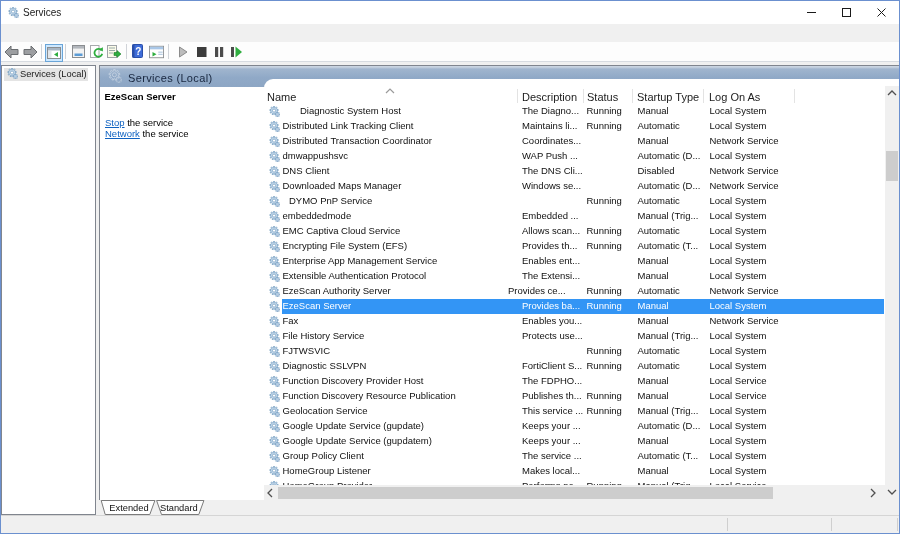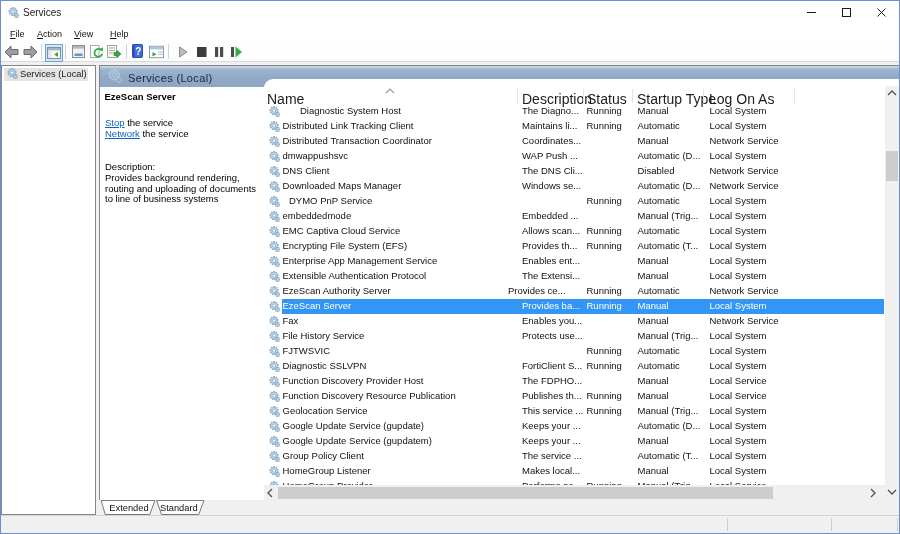--- a/index.html
+++ b/index.html
@@ -16,21 +16,21 @@
 .tree{position:absolute;left:0px;top:64px;width:95px;height:450px;background:#fff;border:1px solid #80858e}
 .treeitem{position:absolute;left:2px;top:2px;width:84px;height:13px;background:#e4e4e4}
 .treetext{position:absolute;left:19px;top:68px;font-size:9.3px;color:#1a1a1a}
 .main{position:absolute;left:98px;top:64px;width:800px;height:435px;background:#fff;border:1px solid #80858e;border-right:none}
 .hdrbar{position:absolute;left:99px;top:65px;width:799px;height:21px;background:linear-gradient(to bottom,#c9d4e1 0,#c9d4e1 1px,#a0b5ce 3px,#90a9c7 55%,#8da6c4 100%)}
 .hdrtext{position:absolute;left:127px;top:70.5px;font-size:11px;letter-spacing:0.35px;color:#18263e}
 .listpanel{position:absolute;left:263px;top:78px;width:635px;height:421px;background:#fff;border-top-left-radius:9px}
 .descpane{position:absolute;left:99px;top:86px;width:164px;height:413px;background:#fff}
 .dp{position:absolute;font-size:9.5px;color:#000}
 a.lnk{color:#0f62c1;text-decoration:underline}
-.colhdr{position:absolute;font-size:14px;color:#1c1c1c}
+.colhdr{position:absolute;font-size:11px;color:#1c1c1c}
 .colsep{position:absolute;top:88px;width:1px;height:14px;background:#e3e3e3}
 .row{position:absolute;left:263px;width:622px;height:15px;font-size:9.5px;color:#101010}
 .row div{position:absolute;top:1px;white-space:nowrap}
 .sel{position:absolute;left:281px;top:298px;width:602px;height:15px;background:#3395f5}
 .vscroll{position:absolute;left:884px;top:85px;width:14px;height:414px;background:#f0f0f0}
 .vthumb{position:absolute;left:885px;top:150px;width:12px;height:30px;background:#cdcdcd}
 .hscroll{position:absolute;left:263px;top:484px;width:621px;height:15px;background:#f0f0f0}
 .hthumb{position:absolute;left:277px;top:485.5px;width:495px;height:12px;background:#cdcdcd}
 .tabrow{position:absolute;left:99px;top:499px;width:799px;height:15px;background:#f0f0f0}
 .statusbar{position:absolute;left:0;top:514px;width:898px;height:18px;background:#f0f0f0;border-top:1px solid #d5d5d5}
@@ -47,26 +47,20 @@
     </svg>
 <div class="title-text">Services</div>
 <svg class="abs" style="left:799px;top:0" width="99" height="23" viewBox="0 0 99 23">
 <g stroke="#1a1a1a" stroke-width="1" fill="none">
 <line x1="7" y1="11.5" x2="16" y2="11.5"></line>
 <rect x="42.5" y="7.5" width="8" height="8"></rect>
 <line x1="77.5" y1="7.5" x2="85.5" y2="15.5"></line>
         <line x1="85.5" y1="7.5" x2="77.5" y2="15.5"></line>
 </g>
     </svg>
-<div class="menubar">
-<span style="left:9px"><u>F</u>ile</span>
-<span style="left:36px"><u>A</u>ction</span>
-<span style="left:73px"><u>V</u>iew</span>
-<span style="left:109px"><u>H</u>elp</span>
-</div>
 <div class="toolbar">
 <div class="tsep" style="left:40px"></div>
 <div class="tsep" style="left:64px"></div>
 <div class="tsep" style="left:125px"></div>
 <div class="tsep" style="left:167px"></div>
 </div>
 <svg class="abs" style="left:3px;top:44px" width="34" height="14" viewBox="0 0 34 14">
 <path d="M7 1 L7 4.5 L14 4.5 L14 9.5 L7 9.5 L7 13 L1 7 Z" fill="#9c9ea1" stroke="#6a6d70" stroke-width="1"></path>
 <path d="M27 1 L27 4.5 L20 4.5 L20 9.5 L27 9.5 L27 13 L33 7 Z" fill="#9c9ea1" stroke="#6a6d70" stroke-width="1"></path>
 </svg>
@@ -130,21 +124,20 @@
 <path d="M9.6 0.8 L12.4 0.8 L12.1 3.2 L14.5 4.1 L15.9 2.1 L18.0 3.8 L16.3 5.5 L17.5 7.7 L19.8 7.1 L20.3 9.7 L17.9 9.9 L17.5 12.4 L19.6 13.4 L18.3 15.8 L16.3 14.4 L14.4 16.0 L15.4 18.2 L12.9 19.1 L12.3 16.8 L9.7 16.8 L9.1 19.1 L6.6 18.2 L7.6 16.0 L5.7 14.4 L3.7 15.8 L2.4 13.4 L4.5 12.4 L4.1 9.9 L1.7 9.7 L2.2 7.1 L4.5 7.7 L5.7 5.5 L4.0 3.8 L6.1 2.1 L7.5 4.1 L9.9 3.2 Z" fill="none" stroke="#c2d0e0" stroke-width="1.6"></path>
 <circle cx="11" cy="10" r="3.4" fill="none" stroke="#c2d0e0" stroke-width="1.6"></circle>
 <path d="M17.6 13.4 L19.4 13.4 L19.2 14.9 L20.6 15.4 L21.5 14.3 L22.7 15.5 L21.6 16.4 L22.1 17.8 L23.6 17.6 L23.6 19.4 L22.1 19.2 L21.6 20.6 L22.7 21.5 L21.5 22.7 L20.6 21.6 L19.2 22.1 L19.4 23.6 L17.6 23.6 L17.8 22.1 L16.4 21.6 L15.5 22.7 L14.3 21.5 L15.4 20.6 L14.9 19.2 L13.4 19.4 L13.4 17.6 L14.9 17.8 L15.4 16.4 L14.3 15.5 L15.5 14.3 L16.4 15.4 L17.8 14.9 Z" fill="none" stroke="#b7c7d9" stroke-width="1.4"></path>
 </svg>
 <div class="hdrtext">Services (Local)</div>
 <div class="listpanel"></div>
 <div class="descpane"></div>
 <div class="dp" style="left:103.5px;top:90px;font-weight:bold">EzeScan Server</div>
 <div class="dp" style="left:104px;top:115.5px"><a class="lnk">Stop</a> the service</div>
 <div class="dp" style="left:104px;top:126.5px"><a class="lnk">Network</a> the service</div>
-<div class="dp" style="left:104px;top:161px;line-height:10.8px">Description:<br>Provides background rendering,<br>routing and uploading of documents<br>to line of business systems</div>
 <div class="colhdr" style="left:266px;top:90px">Name</div>
 <svg class="abs" style="left:384px;top:87px" width="10" height="6" viewBox="0 0 10 6">
       <path d="M1 5 L5 1 L9 5" fill="none" stroke="#9a9a9a" stroke-width="1.2"></path>
     </svg>
 <div class="colhdr" style="left:521px;top:90px">Description</div>
 <div class="colhdr" style="left:586px;top:90px">Status</div>
 <div class="colhdr" style="left:636px;top:90px">Startup Type</div>
 <div class="colhdr" style="left:708px;top:90px">Log On As</div>
 <div class="colsep" style="left:516px"></div>
 <div class="colsep" style="left:582px"></div>

